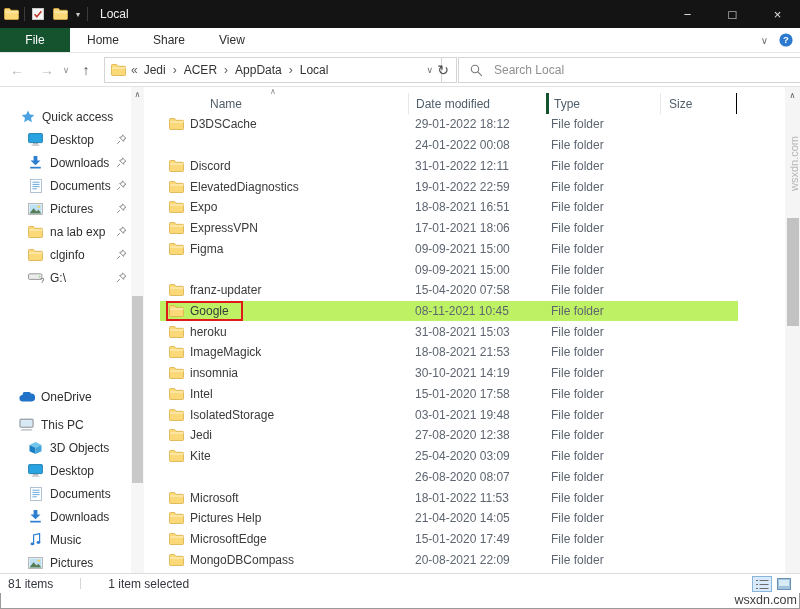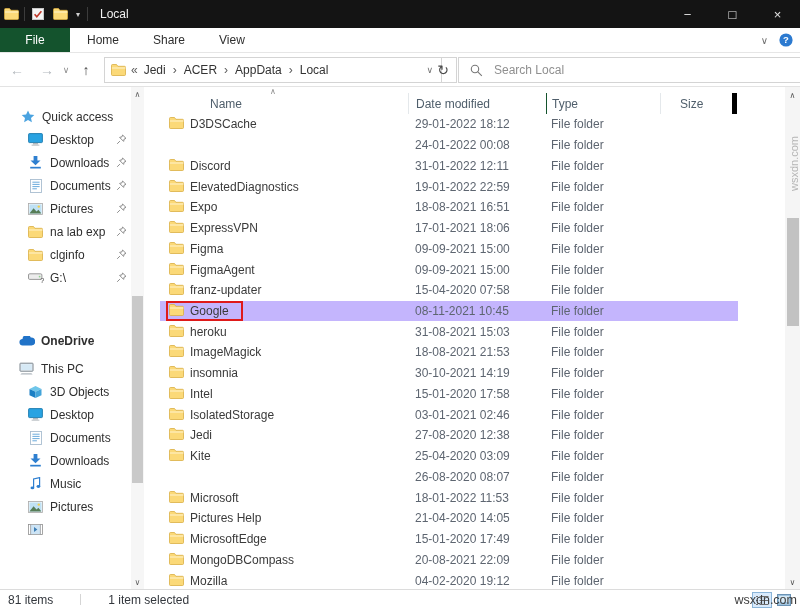--- a/index.html
+++ b/index.html
@@ -53,56 +53,56 @@
   
   .sidebar{position:absolute;left:0;top:0;width:131px;bottom:0;overflow:hidden;color:#2f2f2f;}
   .srow{height:23px;display:flex;align-items:center;}
   .srow .sico{width:17px;display:flex;justify-content:center;}
   .srow .slabel{margin-left:6px;white-space:nowrap;}
   .srow .pin{margin-left:auto;margin-right:4px;display:flex;}
   .lvl0{padding-left:18px;}
   .lvl0h{padding-left:19px;}
   .lvl1{padding-left:27px;}
   .qa-head{margin-top:18px;}
-  .onedrive{margin-top:40px;font-weight:bold;}
+  .onedrive{margin-top:96px;}
   .thispc{margin-top:5px;}
 
   .side-scroll{position:absolute;left:131px;top:0;width:13px;bottom:0;background:#f6f6f6;}
   .side-scroll .arr{position:absolute;left:0;width:13px;height:15px;display:flex;align-items:center;
                     justify-content:center;color:#5f5f5f;font-size:8px;}
   .side-scroll .thumb{position:absolute;left:1px;width:11px;top:209px;height:187px;background:#c9c9c9;}
 
   
   .content{position:absolute;left:145px;right:15px;top:0;bottom:0;overflow:hidden;}
   .colheaders{position:relative;margin:6px 0 0 15px;width:578px;height:21px;color:#4f5e6b;}
   .hc{position:absolute;top:0;height:21px;display:flex;align-items:center;box-sizing:border-box;}
   .hc0{left:0;width:248px;padding-left:3px;margin-left:47px;}
   .hc1{left:248px;width:138px;padding-left:7px;border-left:1px solid #e4e8eb;}
-  .hc2{left:386px;width:114px;padding-left:5px;border-left:1px solid #14532d;}
-  .hc3{left:500px;width:77px;padding-left:19px;border-left:1px solid #e4e8eb;border-right:5px solid #000000;}
+  .hc2{left:386px;width:114px;padding-left:5px;border-left:3px solid #14532d;}
+  .hc3{left:500px;width:77px;padding-left:8px;border-left:1px solid #e4e8eb;border-right:1px solid #000000;}
   .sortglyph{position:absolute;left:110px;top:-6px;font-size:8px;color:#8a8a8a;}
 
   .rows{margin-left:15px;width:578px;}
   .frow{position:relative;height:20.74px;display:flex;align-items:center;padding-left:9px;box-sizing:border-box;}
-  .frow.sel{background:#c4b5fd;}
-  .ngroup{display:flex;align-items:flex-start;gap:6px;border:2px solid transparent;
+  .frow.sel{background:#bef264;}
+  .ngroup{display:flex;align-items:center;gap:6px;border:2px solid transparent;
           padding:1px 12px 1px 1px;margin-left:-3px;}
   .ngroup.annotated{border-color:#df1a1a;}
   .fname{color:#3a3a3a;white-space:nowrap;}
   .fdate{position:absolute;left:255px;color:#5d6570;}
   .ftype{position:absolute;left:391px;color:#5d6570;}
   .fsize{position:absolute;left:508px;color:#5d6570;}
 
   .content-scroll{position:absolute;right:0;top:0;width:15px;bottom:0;background:#f5f5f5;}
   .content-scroll .arr{position:absolute;left:0;width:15px;height:16px;display:flex;align-items:center;
                        justify-content:center;color:#565656;font-size:8px;}
   .content-scroll .thumb{position:absolute;left:1.5px;width:12px;top:131px;height:108px;background:#c2c2c2;}
 
   
-  .statusbar{position:absolute;left:0;right:0;bottom:0;height:19px;background:#fff;border-top:1px solid #dcdcdc;
+  .statusbar{position:absolute;left:0;right:0;bottom:16px;height:19px;background:#fff;border-top:1px solid #dcdcdc;
              display:flex;align-items:center;color:#33373d;gap:16px;}
   .sb-items{margin-left:8px;}
   .sb-div{width:1px;height:11px;background:#d5d5d5;margin:0 11px;}
   .viewbtns{position:absolute;right:6px;bottom:1px;display:flex;gap:2px;}
   .vb{width:20px;height:16px;display:flex;align-items:center;justify-content:center;box-sizing:border-box;}
   .vb.active{background:#d8eafc;border:1px solid #8ab4d8;}
 
   
   .wm-corner{position:absolute;right:3px;bottom:2px;font-size:12.5px;color:#3d3d3d;z-index:10;}
   .wm-side{position:absolute;right:0px;top:136px;writing-mode:vertical-rl;transform:rotate(180deg);
@@ -515,29 +515,20 @@
                   <path d="M.9 4h13.6" stroke="#fff3cd" stroke-width="1"></path>
                 </svg>
               </span>
               <span class="fname">Figma</span>
             </span>
             <span class="fdate">09-09-2021 15:00</span>
             <span class="ftype">File folder</span>
             <span class="fsize"></span>
           </div>
           <div class="frow">
-            <span class="ngroup">
-              <span style="display: flex;">
-                <svg width="15" height="12" viewBox="0 0 15 12">
-                  <path d="M.5 1.5a1 1 0 0 1 1-1h4l1.4 1.8h6.6a1 1 0 0 1 1 1v7.2a1 1 0 0 1-1 1h-12a1 1 0 0 1-1-1z" fill="#fbd978" stroke="#d9af43" stroke-width=".8"></path>
-                  <path d="M.9 4h13.6" stroke="#fff3cd" stroke-width="1"></path>
-                </svg>
-              </span>
-              <span class="fname">FigmaAgent</span>
-            </span>
             <span class="fdate">09-09-2021 15:00</span>
             <span class="ftype">File folder</span>
             <span class="fsize"></span>
           </div>
           <div class="frow">
             <span class="ngroup">
               <span style="display: flex;">
                 <svg width="15" height="12" viewBox="0 0 15 12">
                   <path d="M.5 1.5a1 1 0 0 1 1-1h4l1.4 1.8h6.6a1 1 0 0 1 1 1v7.2a1 1 0 0 1-1 1h-12a1 1 0 0 1-1-1z" fill="#fbd978" stroke="#d9af43" stroke-width=".8"></path>
                   <path d="M.9 4h13.6" stroke="#fff3cd" stroke-width="1"></path>
@@ -622,21 +613,21 @@
           <div class="frow">
             <span class="ngroup">
               <span style="display: flex;">
                 <svg width="15" height="12" viewBox="0 0 15 12">
                   <path d="M.5 1.5a1 1 0 0 1 1-1h4l1.4 1.8h6.6a1 1 0 0 1 1 1v7.2a1 1 0 0 1-1 1h-12a1 1 0 0 1-1-1z" fill="#fbd978" stroke="#d9af43" stroke-width=".8"></path>
                   <path d="M.9 4h13.6" stroke="#fff3cd" stroke-width="1"></path>
                 </svg>
               </span>
               <span class="fname">IsolatedStorage</span>
             </span>
-            <span class="fdate">03-01-2021 02:46</span>
+            <span class="fdate">03-01-2021 19:48</span>
             <span class="ftype">File folder</span>
             <span class="fsize"></span>
           </div>
           <div class="frow">
             <span class="ngroup">
               <span style="display: flex;">
                 <svg width="15" height="12" viewBox="0 0 15 12">
                   <path d="M.5 1.5a1 1 0 0 1 1-1h4l1.4 1.8h6.6a1 1 0 0 1 1 1v7.2a1 1 0 0 1-1 1h-12a1 1 0 0 1-1-1z" fill="#fbd978" stroke="#d9af43" stroke-width=".8"></path>
                   <path d="M.9 4h13.6" stroke="#fff3cd" stroke-width="1"></path>
                 </svg>

